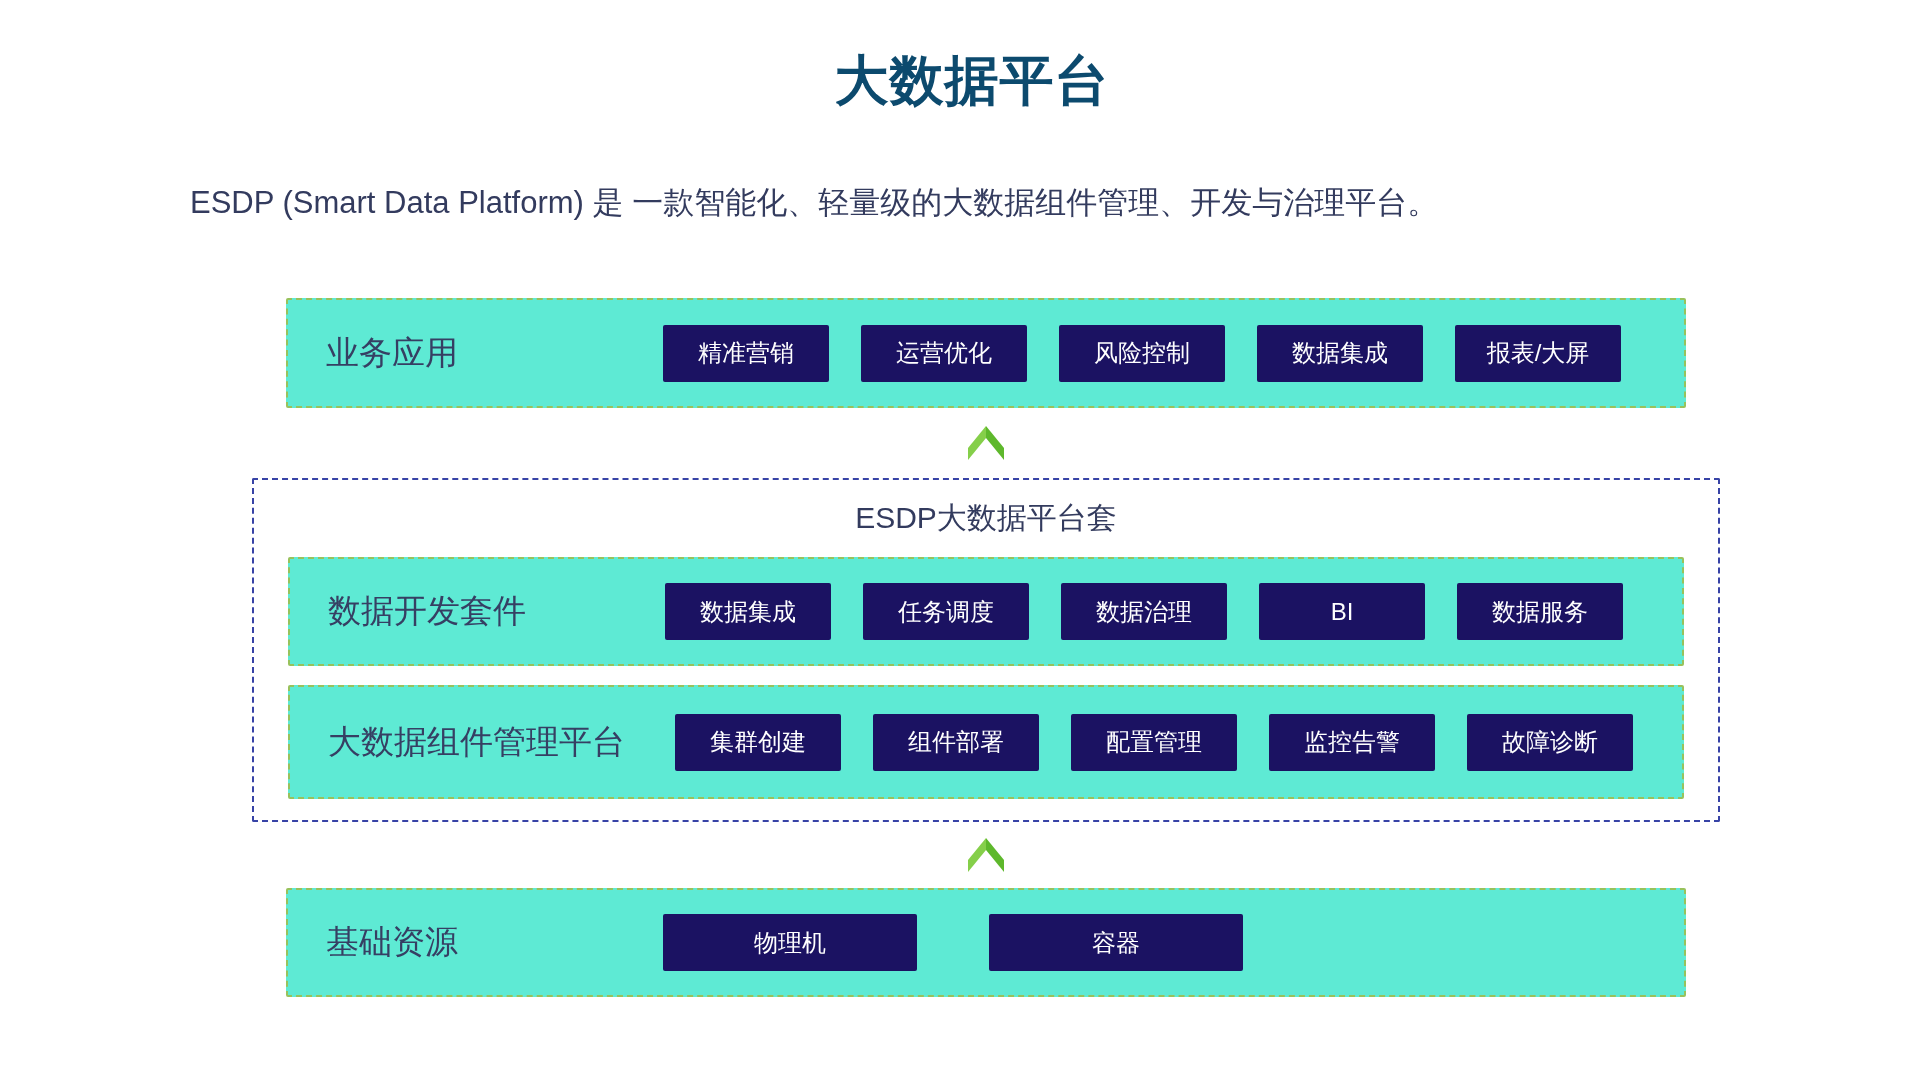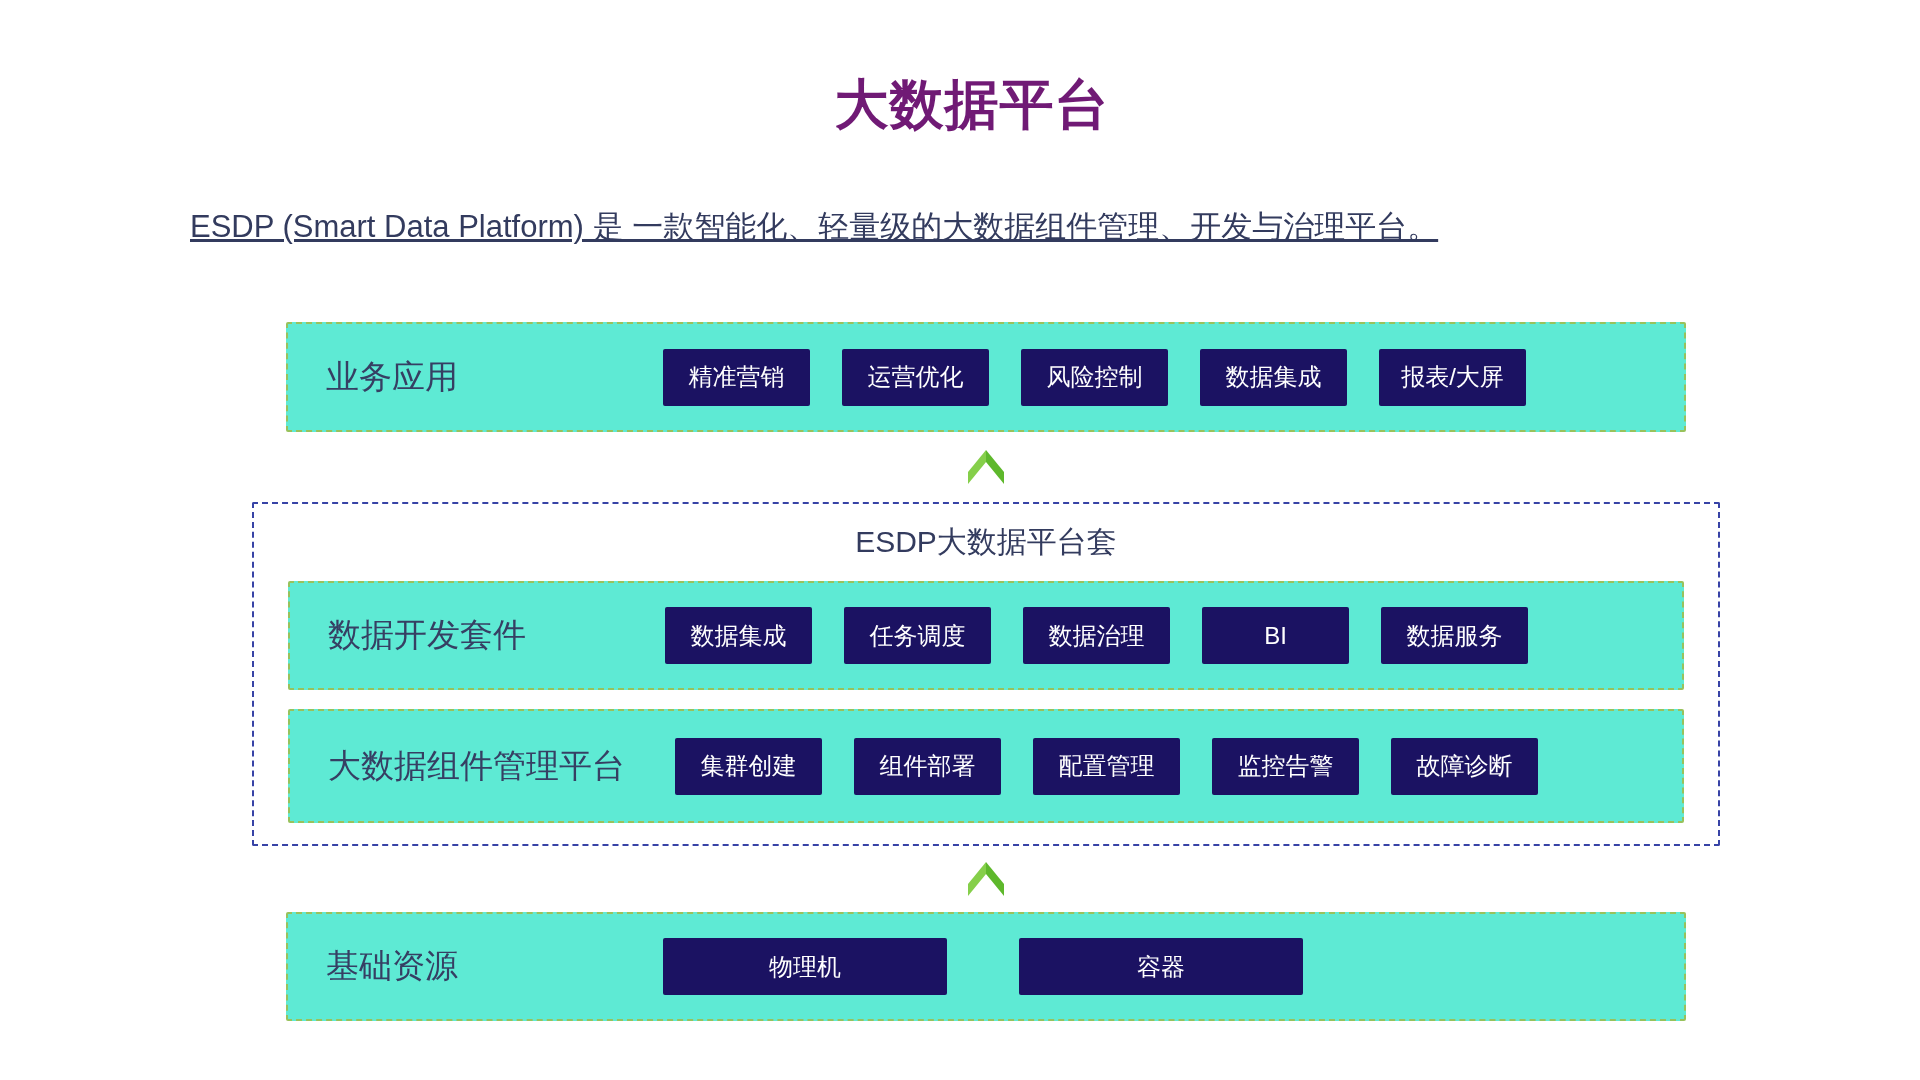--- a/index.html
+++ b/index.html
@@ -2,36 +2,35 @@
 <html><head>
 <meta charset="utf-8">
 <style>
   * { margin: 0; padding: 0; box-sizing: border-box; }
   html, body { width: 1920px; height: 1080px; background: #ffffff; overflow: hidden; }
   body { font-family: "Liberation Sans", "DejaVu Sans", sans-serif; color: #333b5e; }
 
   .page { width: 1920px; height: 1080px; position: relative; }
 
   h1.page-title {
-    margin-top: 74px;
+    margin-top: 50px;
     text-align: center;
     font-size: 54px;
     line-height: 60px;
     font-weight: 700;
-    color: #701a75;
+    color: #0c4a6e;
     letter-spacing: 1px;
     padding-left: 24px;
   }
 
   .desc {
     margin: 64px 0 0 190px;
     font-size: 31px;
     line-height: 58px;
     color: #333b5e;
-    text-decoration: underline;
   }
 
   .diagram { width: 1468px; margin: 66px 0 0 252px; }
 
   .layer {
     border: 2px dashed #98c25c;
     border-radius: 2px;
     display: flex;
     align-items: center;
     background: #5eead4;
@@ -47,29 +46,29 @@
     color: #363f63;
     white-space: nowrap;
     flex: 0 0 375px;
   }
 
   .chips { display: flex; gap: 32px; align-items: center; }
   .chip {
     background: #1b1262;
     color: #ffffff;
     height: 57px;
-    width: 147px;
+    width: 166px;
     display: flex;
     align-items: center;
     justify-content: center;
     font-size: 24px;
     border-radius: 2px;
     white-space: nowrap;
   }
-  .chip.wide { width: 284px; }
+  .chip.wide { width: 254px; }
   .chips.spread { gap: 72px; }
 
   .arrow-row {
     height: 70px;
     display: flex;
     align-items: center;
     justify-content: center;
   }
   .arrow-row.lower { height: 66px; }
 

